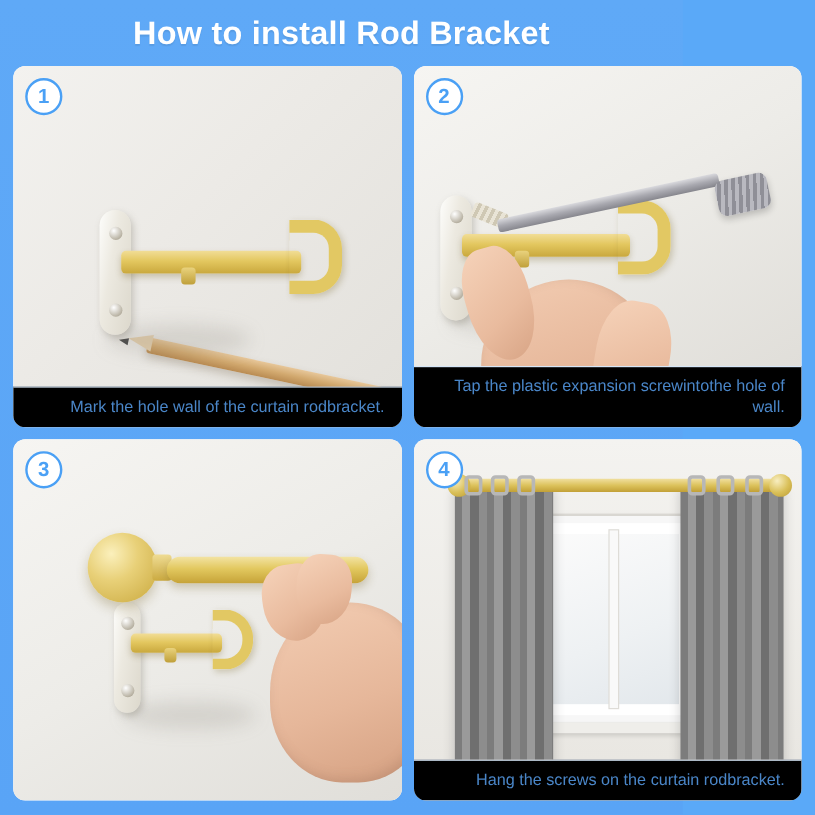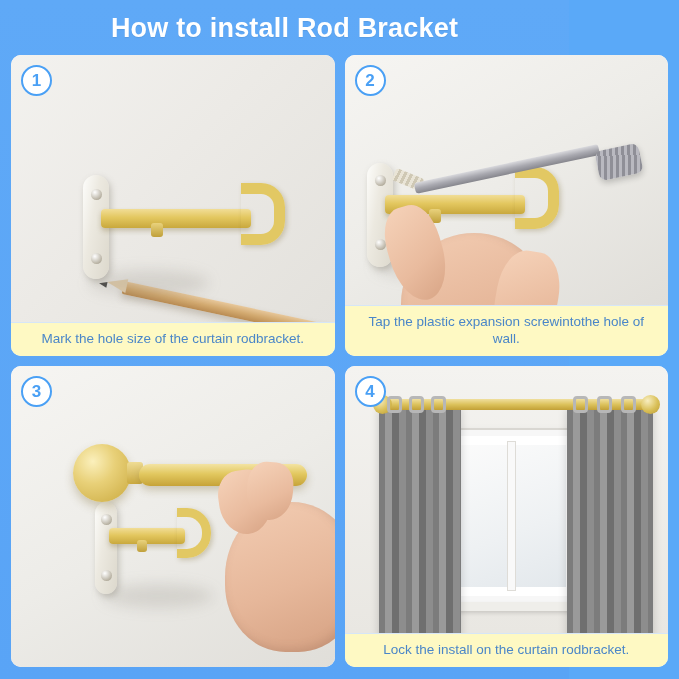--- a/index.html
+++ b/index.html
@@ -49,27 +49,27 @@
     display: flex;
     flex-direction: column;
   }
   .photo {
     position: relative;
     flex: 1 1 auto;
     overflow: hidden;
   }
   .caption {
     flex: 0 0 auto;
-    text-align: center;
+    text-align: right;
     color: #4a86c8;
     font-size: 13.5px;
     line-height: 17px;
     padding: 7px 14px 9px 14px;
     border-top: 1px solid #d6e6f7;
-    background: #fef9c3;
+    background: #000000;
   }
   .badge {
     position: absolute;
     top: 10px;
     left: 10px;
     width: 31px;
     height: 31px;
     border-radius: 50%;
     background: #ffffff;
     border: 2px solid #4aa0f5;
@@ -366,21 +366,21 @@
           <div class="knob" style="left:68px; top:58px;"></div>
           <div class="hook" style="left:158px; top:18px;"></div>
         </div>
 
         <div class="pencil-body" style="left:112px; top:226px; width:214px; transform: rotate(12deg);"></div>
         <div class="pencil-tip" style="left:96px; top:222px; transform: rotate(12deg);"></div>
         <div class="pencil-lead" style="left:88px; top:226px; transform: rotate(12deg);"></div>
 
         <div class="badge">1</div>
       </div>
-      <div class="caption">Mark the hole size of the curtain rodbracket.</div>
+      <div class="caption">Mark the hole wall of the curtain rodbracket.</div>
     </div>
 
     <div class="card">
       <div class="photo">
         <div class="wall soft"></div>
 
         <div class="wall-shadow" style="left:30px; top:200px; width:120px; height:24px;"></div>
 
         <div class="bracket" style="left:22px; top:100px; width:230px; height:140px;">
           <div class="plate" style="left:0px; top:8px;"></div>
@@ -455,17 +455,17 @@
 
         <div class="grommet" style="left:42px;"></div>
         <div class="grommet" style="left:64px;"></div>
         <div class="grommet" style="left:86px;"></div>
         <div class="grommet" style="left:228px;"></div>
         <div class="grommet" style="left:252px;"></div>
         <div class="grommet" style="left:276px;"></div>
 
         <div class="badge">4</div>
       </div>
-      <div class="caption">Lock the install on the curtain rodbracket.</div>
+      <div class="caption">Hang the screws on the curtain rodbracket.</div>
     </div>
 
   </div>
 </div>
 
 </body></html>

